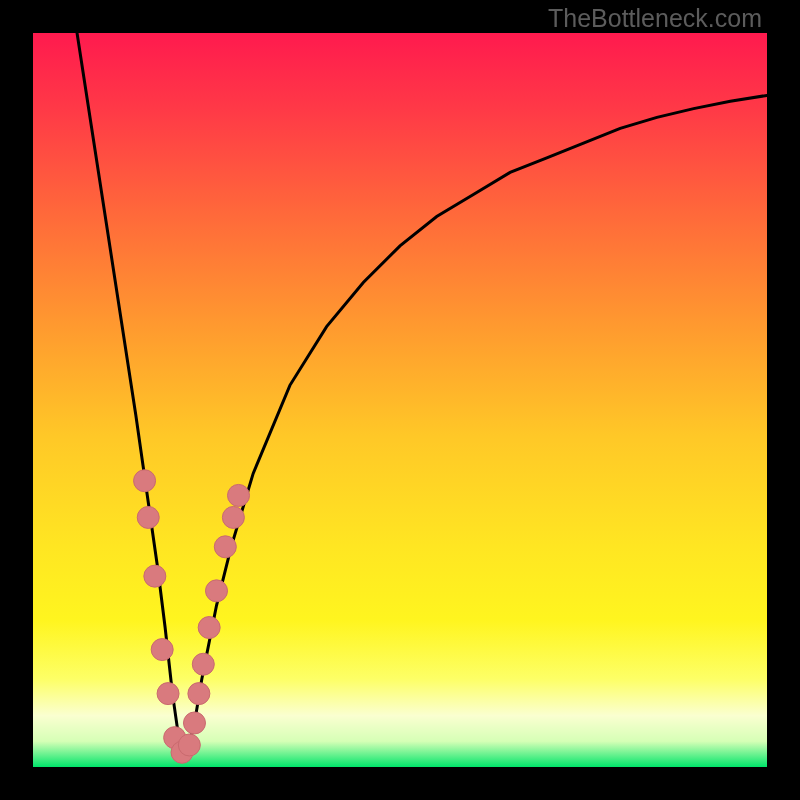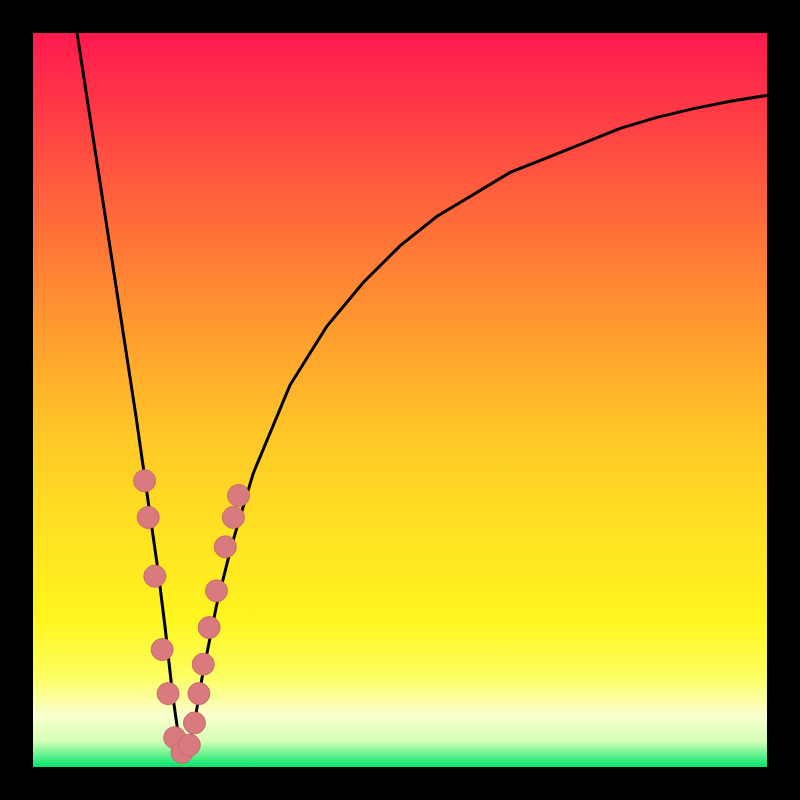--- a/index.html
+++ b/index.html
@@ -33,20 +33,21 @@
     font-weight: 400;
     letter-spacing: 0px;
     user-select: none;
   }
   svg { display: block; }
 </style>
 </head>
 <body>
 
 <div class="frame">
+  <div class="watermark">TheBottleneck.com</div>
 
   <div class="plot">
     <svg id="chart-svg" width="734" height="734" viewBox="0 0 734 734">
       <defs>
         <linearGradient id="bg-grad" x1="0" y1="0" x2="0" y2="1">
             <stop offset="0.00%" stop-color="#ff1a4e"></stop>
             <stop offset="10.00%" stop-color="#ff3847"></stop>
             <stop offset="25.00%" stop-color="#ff6a3a"></stop>
             <stop offset="40.00%" stop-color="#ff9a2f"></stop>
             <stop offset="55.00%" stop-color="#ffc827"></stop>

